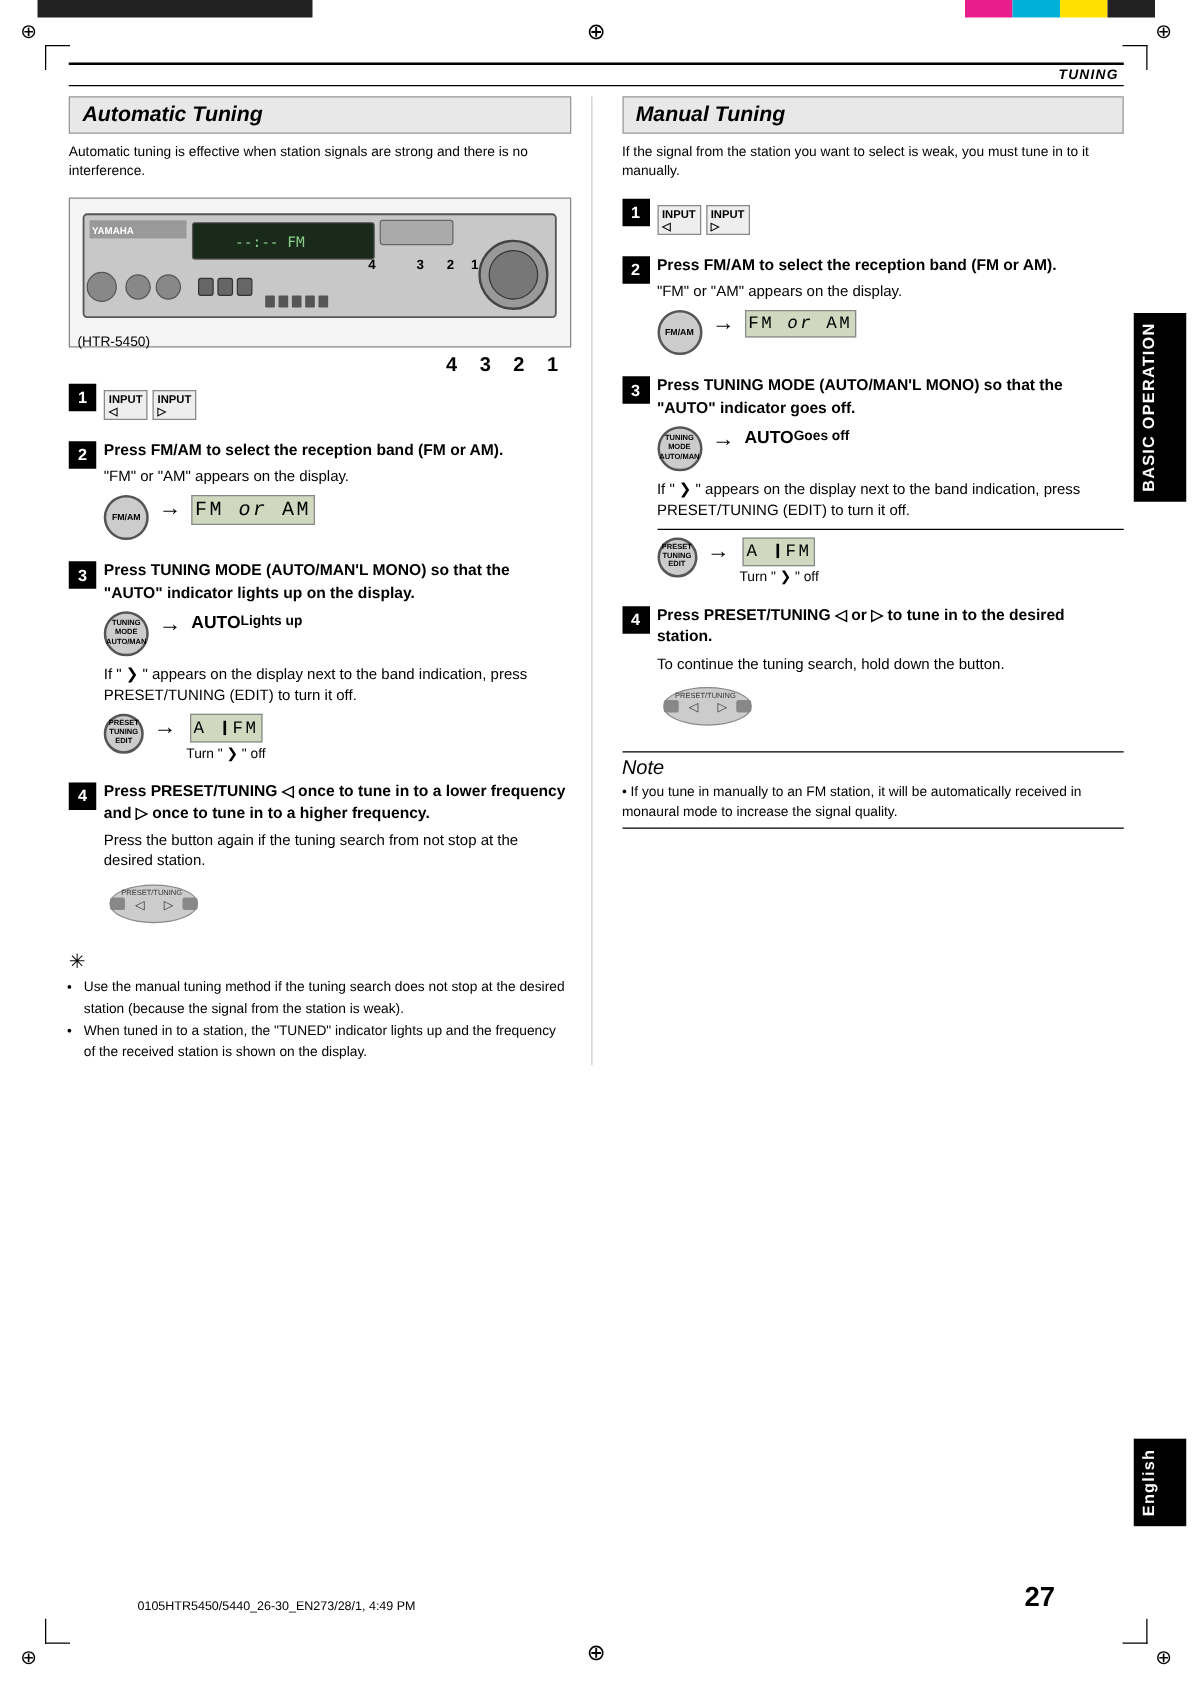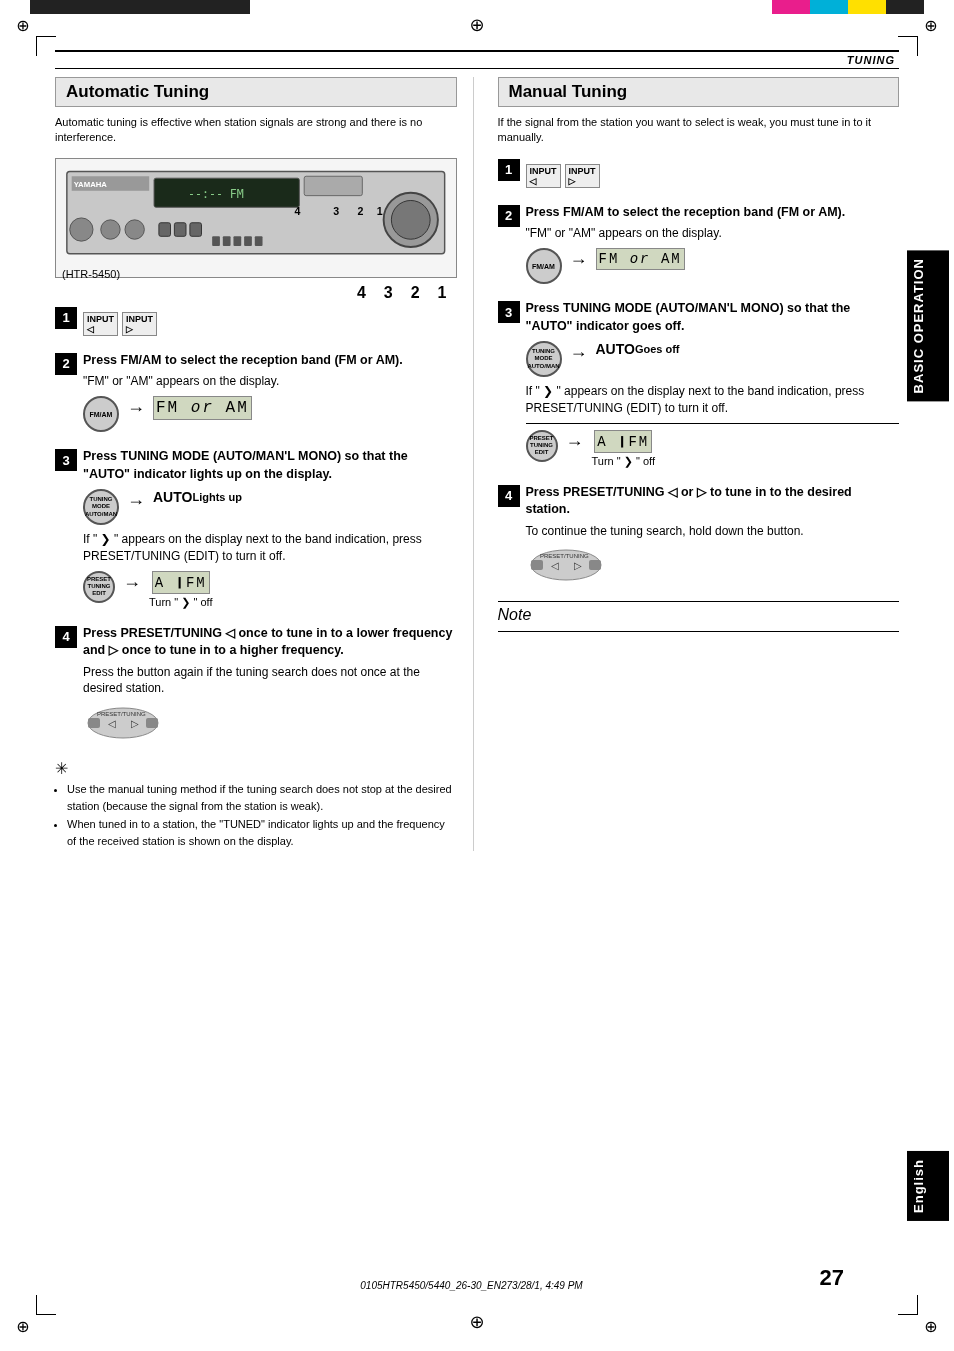--- a/index.html
+++ b/index.html
@@ -131,20 +131,21 @@
     }
     .right-col {
       flex: 1;
       padding-left: 4px;
     }
 
     
     .section-title {
       font-size: 17px;
       font-weight: bold;
+      font-style: italic;
       background: #e8e8e8;
       border: 1px solid #999;
       padding: 4px 10px;
       margin-bottom: 8px;
       display: inline-block;
       width: 100%;
     }
 
     .section-intro {
       font-size: 11px;
@@ -320,24 +321,23 @@
       text-align: center;
     }
 
     
     .page-footer {
       position: absolute;
       bottom: 10px;
       left: 55px;
       right: 66px;
       display: flex;
-      justify-content: center;
+      justify-content: flex-start;
       align-items: flex-end;
       font-size: 10px;
-      font-style: italic;
     }
 
     
     .receiver-svg {
       width: 100%;
       height: 100px;
     }
 
     .fm-am-btn {
       width: 36px;
@@ -559,21 +559,21 @@
               </div>
             </div>
           </div>
         </div>
 
         
         <div class="step">
           <div class="step-num">4</div>
           <div class="step-content">
             <div class="step-title">Press PRESET/TUNING ◁ once to tune in to a lower frequency and ▷ once to tune in to a higher frequency.</div>
-            <div class="step-body">Press the button again if the tuning search does not once at the desired station.</div>
+            <div class="step-body">Press the button again if the tuning search from not stop at the desired station.</div>
             <div class="diagram-row">
               <svg width="80" height="40" viewBox="0 0 80 40">
                 <ellipse cx="40" cy="20" rx="35" ry="15" fill="#ccc" stroke="#888" stroke-width="1"></ellipse>
                 <rect x="5" y="15" width="12" height="10" rx="2" fill="#888"></rect>
                 <rect x="63" y="15" width="12" height="10" rx="2" fill="#888"></rect>
                 <text x="25" y="24" font-size="10" fill="#333">◁</text>
                 <text x="48" y="24" font-size="10" fill="#333">▷</text>
                 <text x="14" y="13" font-size="6" fill="#333">PRESET/TUNING</text>
               </svg>
             </div>
@@ -669,20 +669,21 @@
                 <text x="48" y="24" font-size="10" fill="#333">▷</text>
                 <text x="14" y="13" font-size="6" fill="#333">PRESET/TUNING</text>
               </svg>
             </div>
           </div>
         </div>
 
         
         <div class="note-box">
           <div class="note-title">Note</div>
+          <div class="note-text">• If you tune in manually to an FM station, it will be automatically received in monaural mode to increase the signal quality.</div>
         </div>
 
       </div>
 
     </div>
 
     <div class="basic-op-sidebar">BASIC OPERATION</div>
 
     <div class="english-sidebar">English</div>
 

